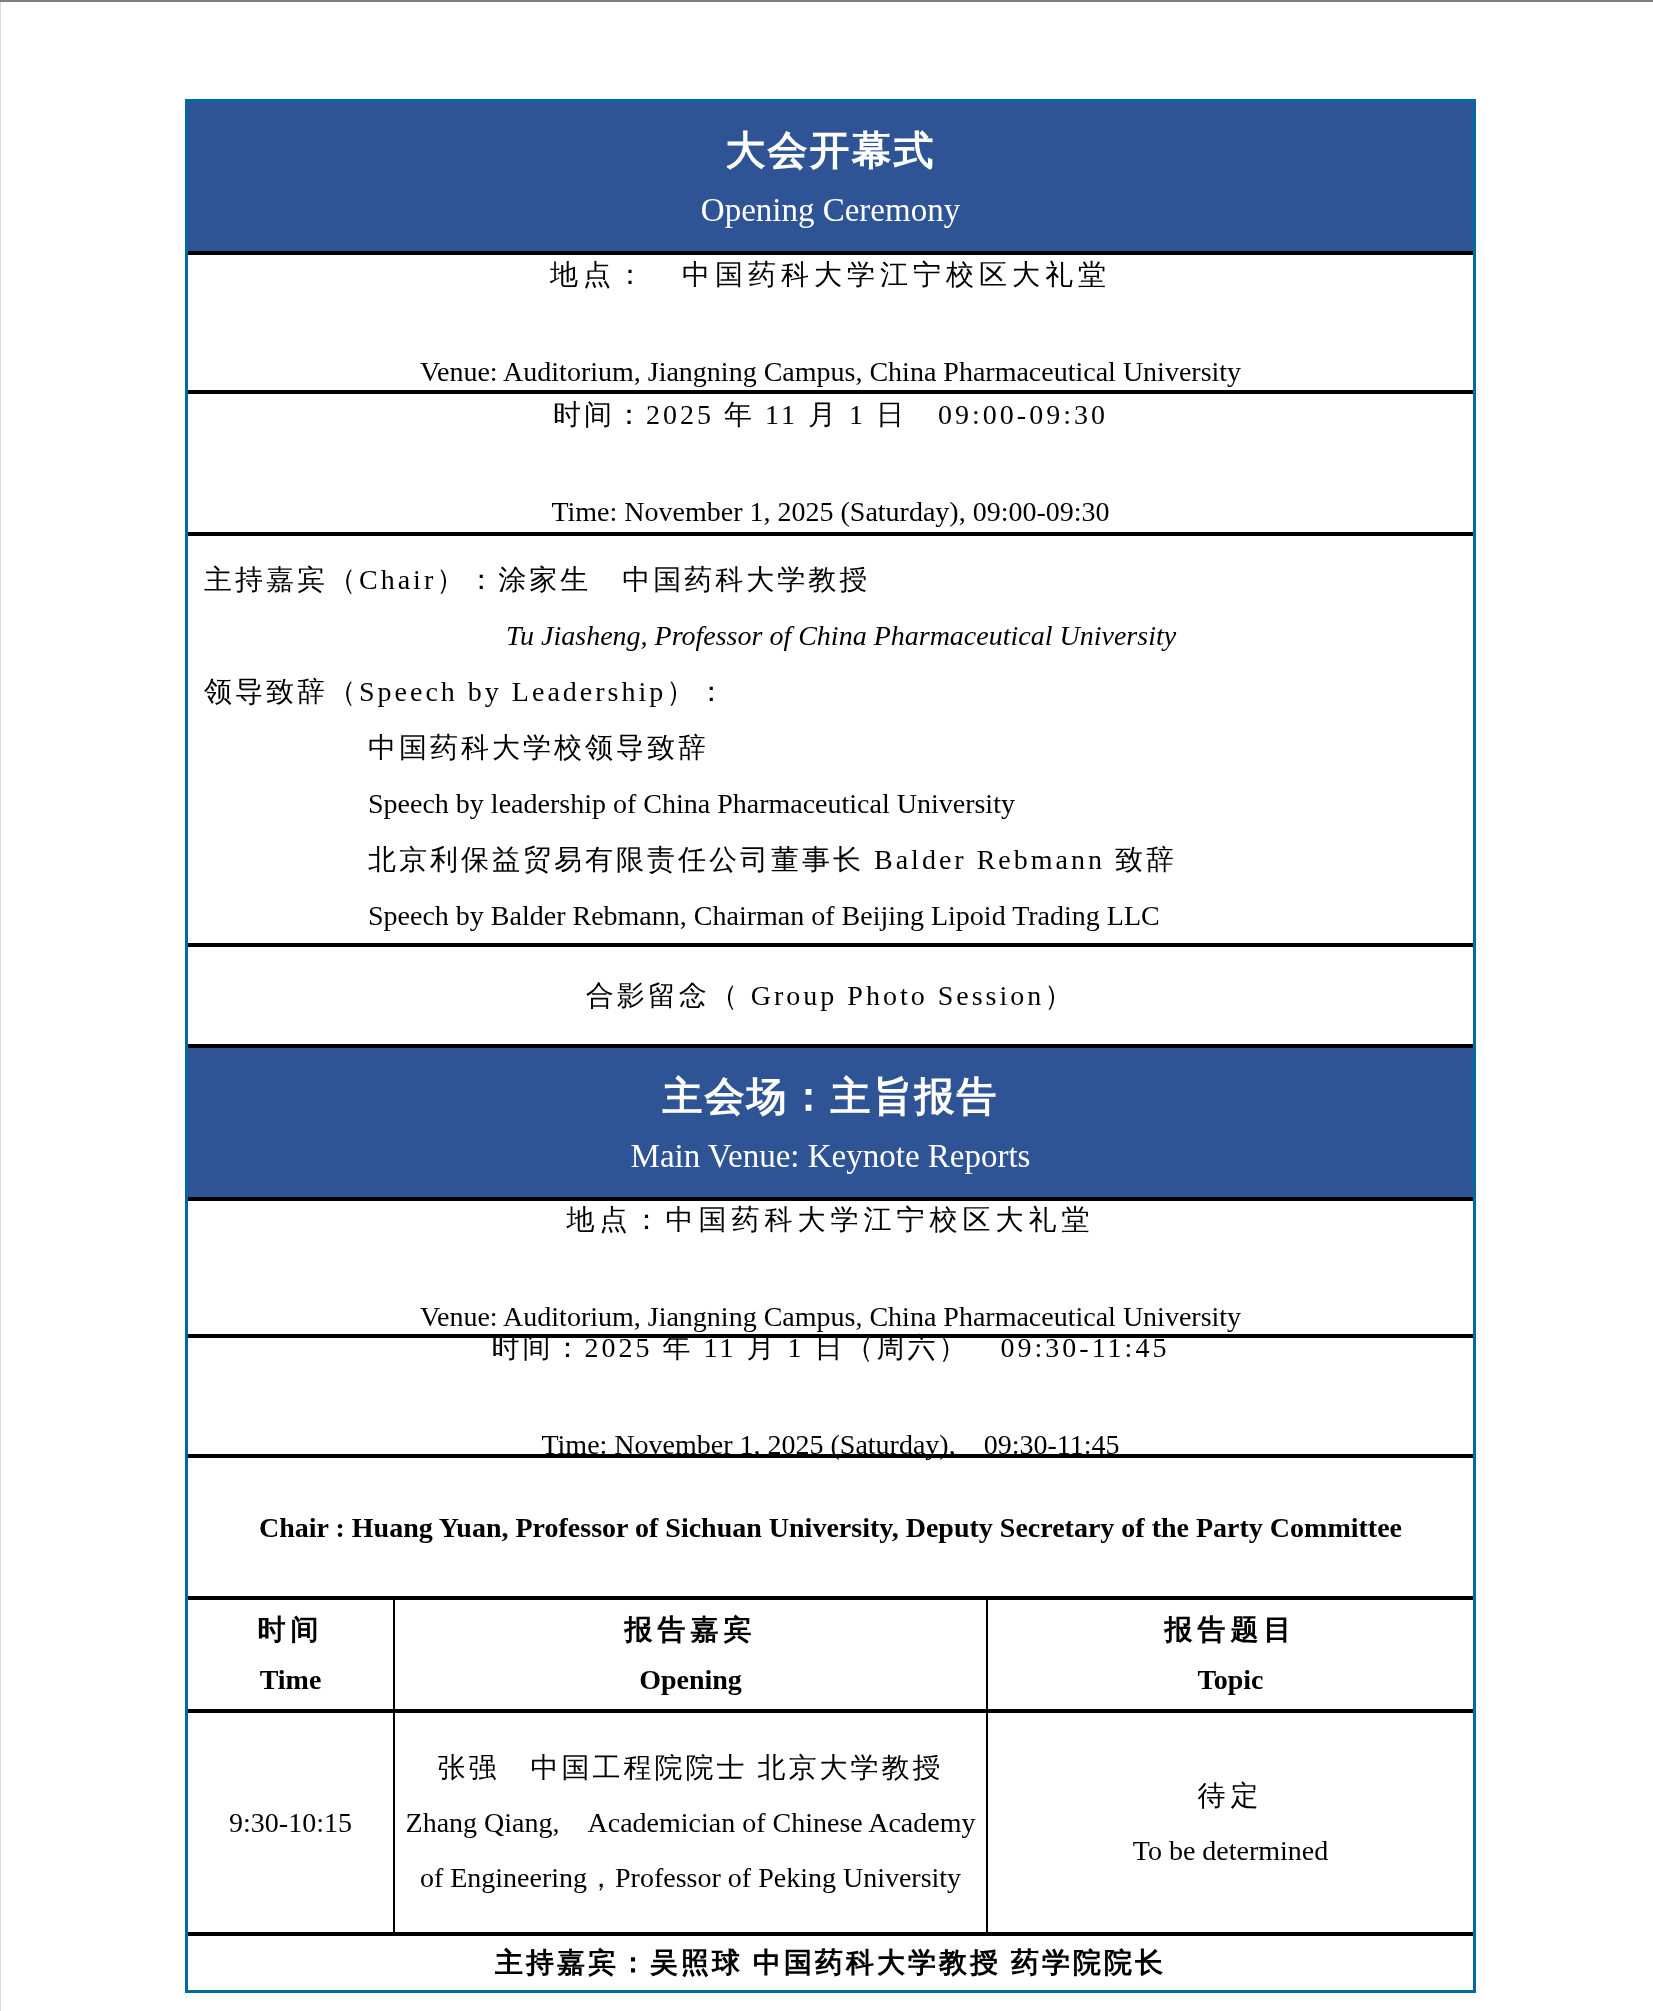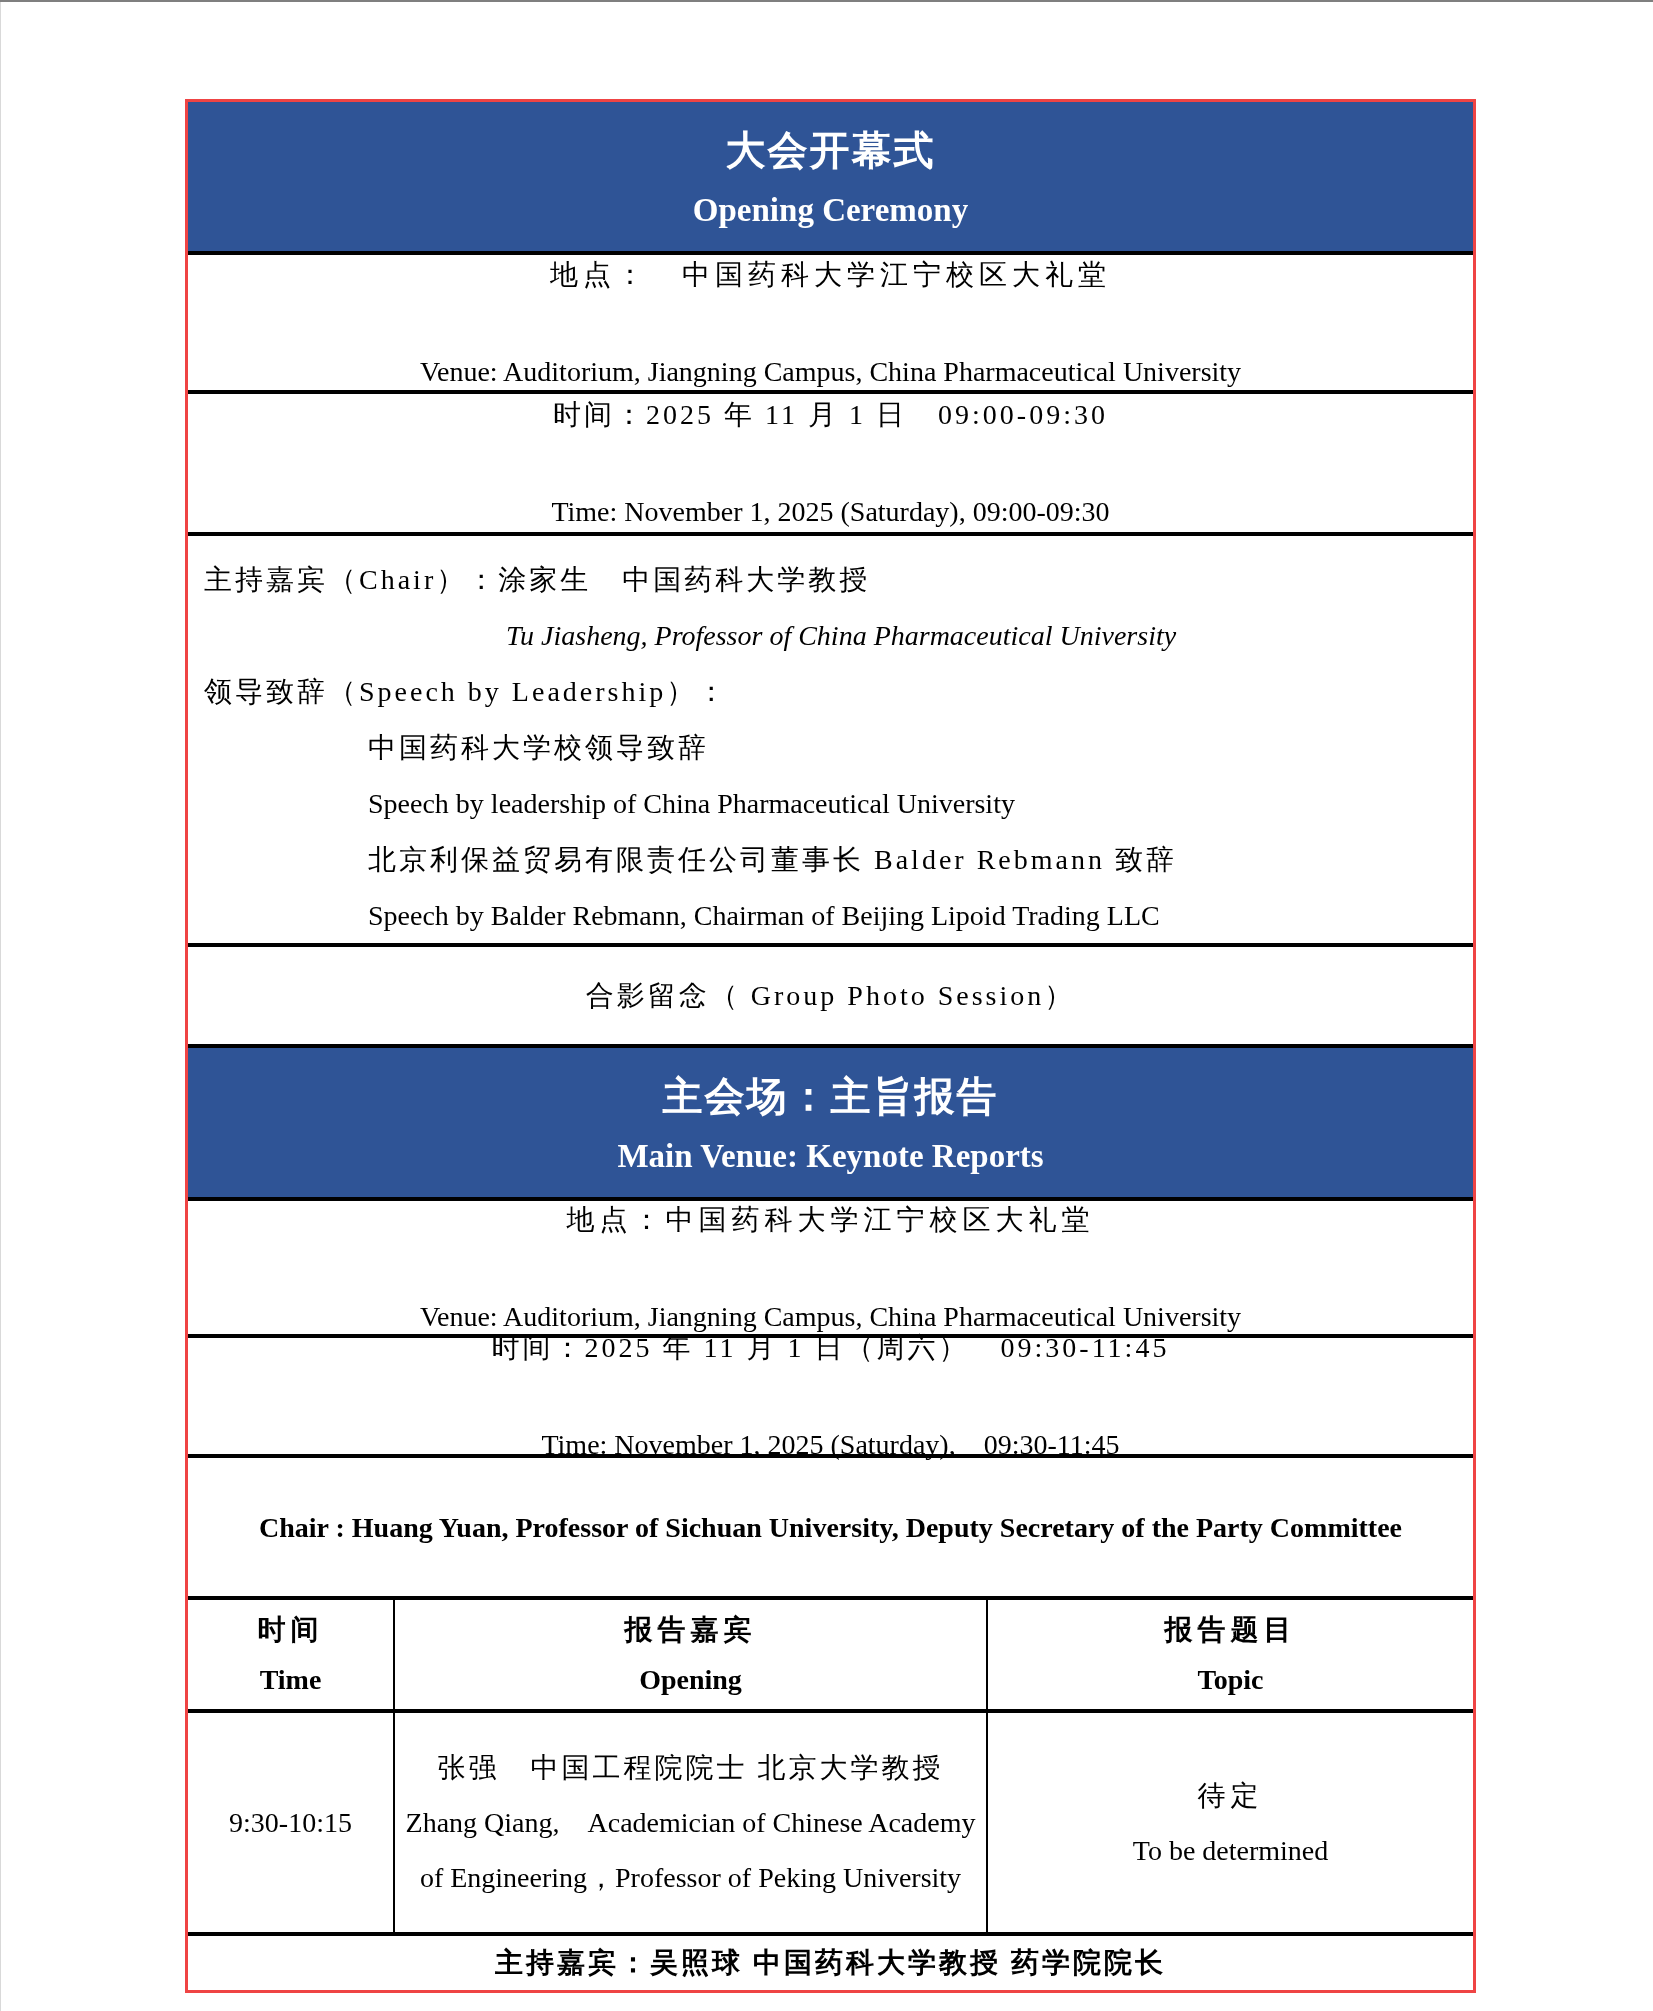--- a/index.html
+++ b/index.html
@@ -11,38 +11,38 @@
     color:#000000;
     font-family:"Liberation Serif","DejaVu Serif",serif;
     border-top:2px solid #7f7f7f;
     overflow:hidden;
   }
   .page-left-edge {
     position:absolute; left:0; top:0; bottom:0; width:1px; background:#d9d9d9;
   }
   .doc {
     position:absolute; left:185px; top:97px; width:1291px;
-    border:3px solid #ef4444;
+    border:3px solid #0369a1;
     background:#ffffff;
   }
   .row { border-bottom:4px solid #000000; background:#ffffff; }
   .row.last { border-bottom:none; }
 
   .band {
     background:#2F5496; color:#ffffff; text-align:center;
     display:flex; flex-direction:column; justify-content:center;
   }
   .band-1 { height:153px; }
   .band-2 { height:153px; }
   .band .band-zh {
     font-family:"DejaVu Sans","Liberation Sans",sans-serif;
     font-weight:bold; font-size:40px; letter-spacing:2px; line-height:58px;
   }
   .band .band-en {
-    font-weight:bold; font-size:33px; line-height:46px; margin-top:8px;
+    font-weight:normal; font-size:33px; line-height:46px; margin-top:8px;
   }
 
   .center-row {
     display:flex; flex-direction:column; justify-content:center; text-align:center;gap:40px;
   }
   .venue-1 { height:139px; }
   .time-1  { height:142px; }
   .photo-row { height:101px; }
   .venue-2 { height:137px; }
   .time-2  { height:120px; }

